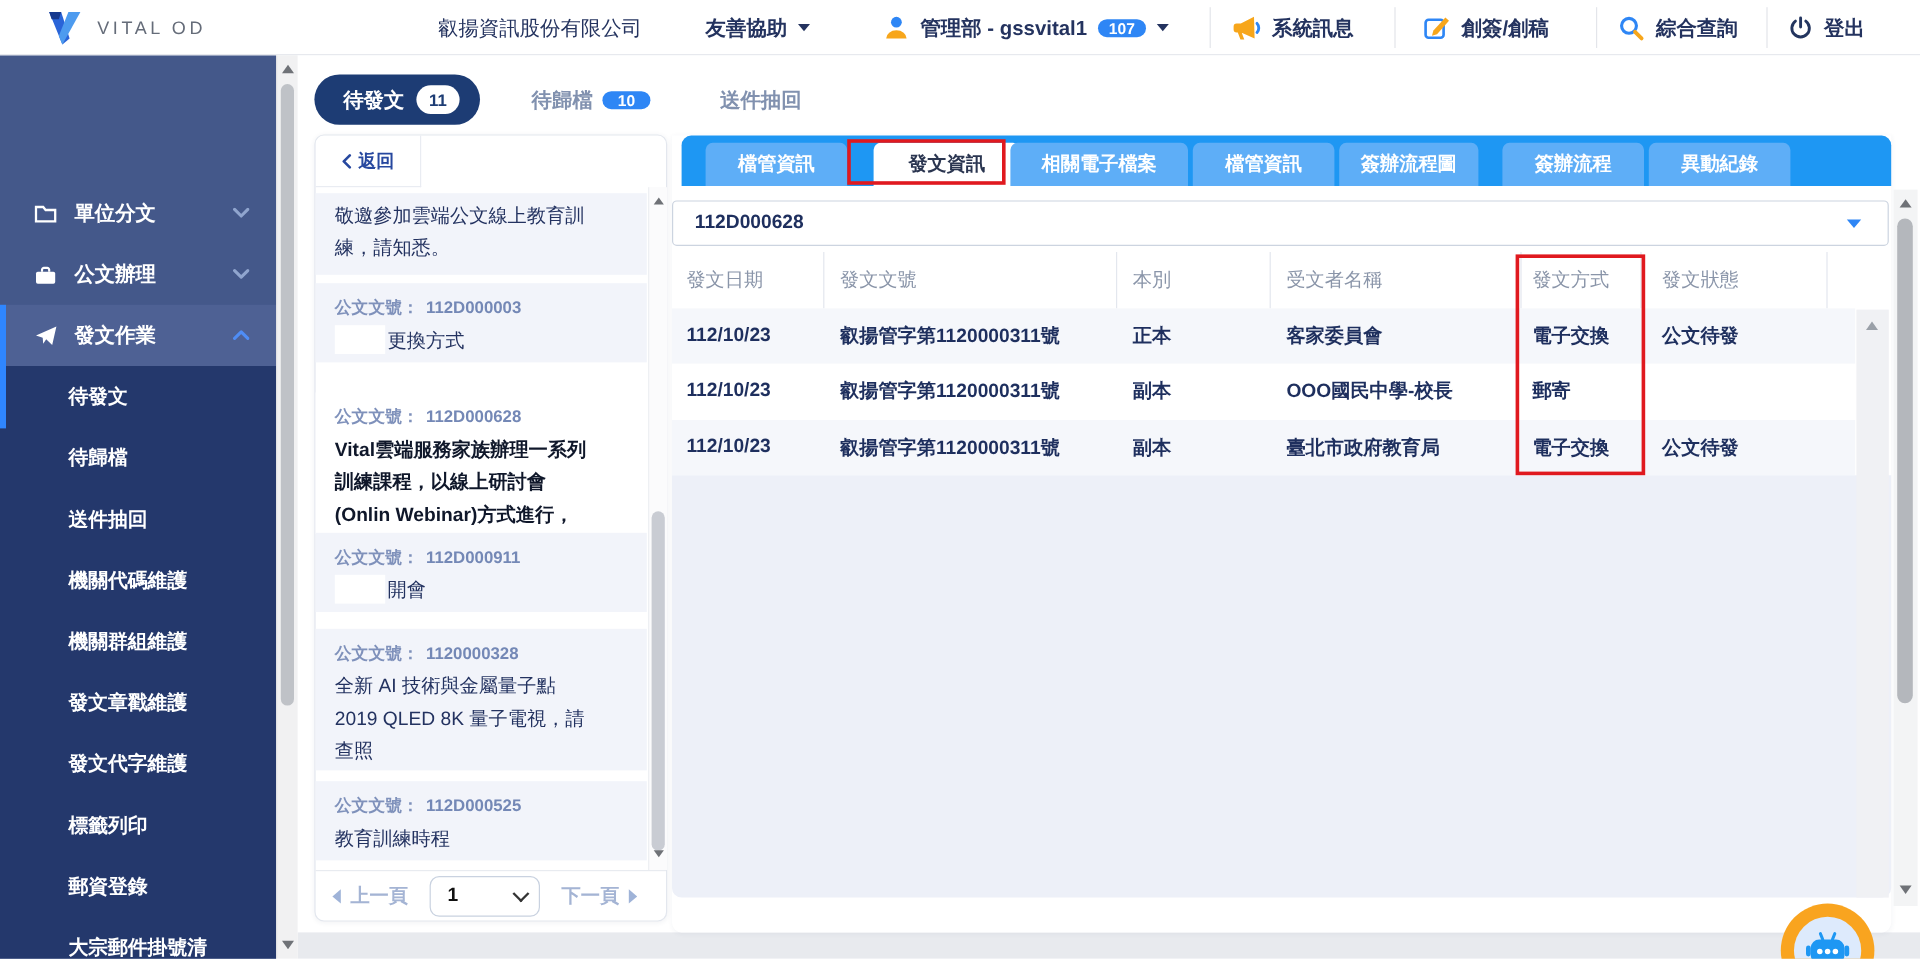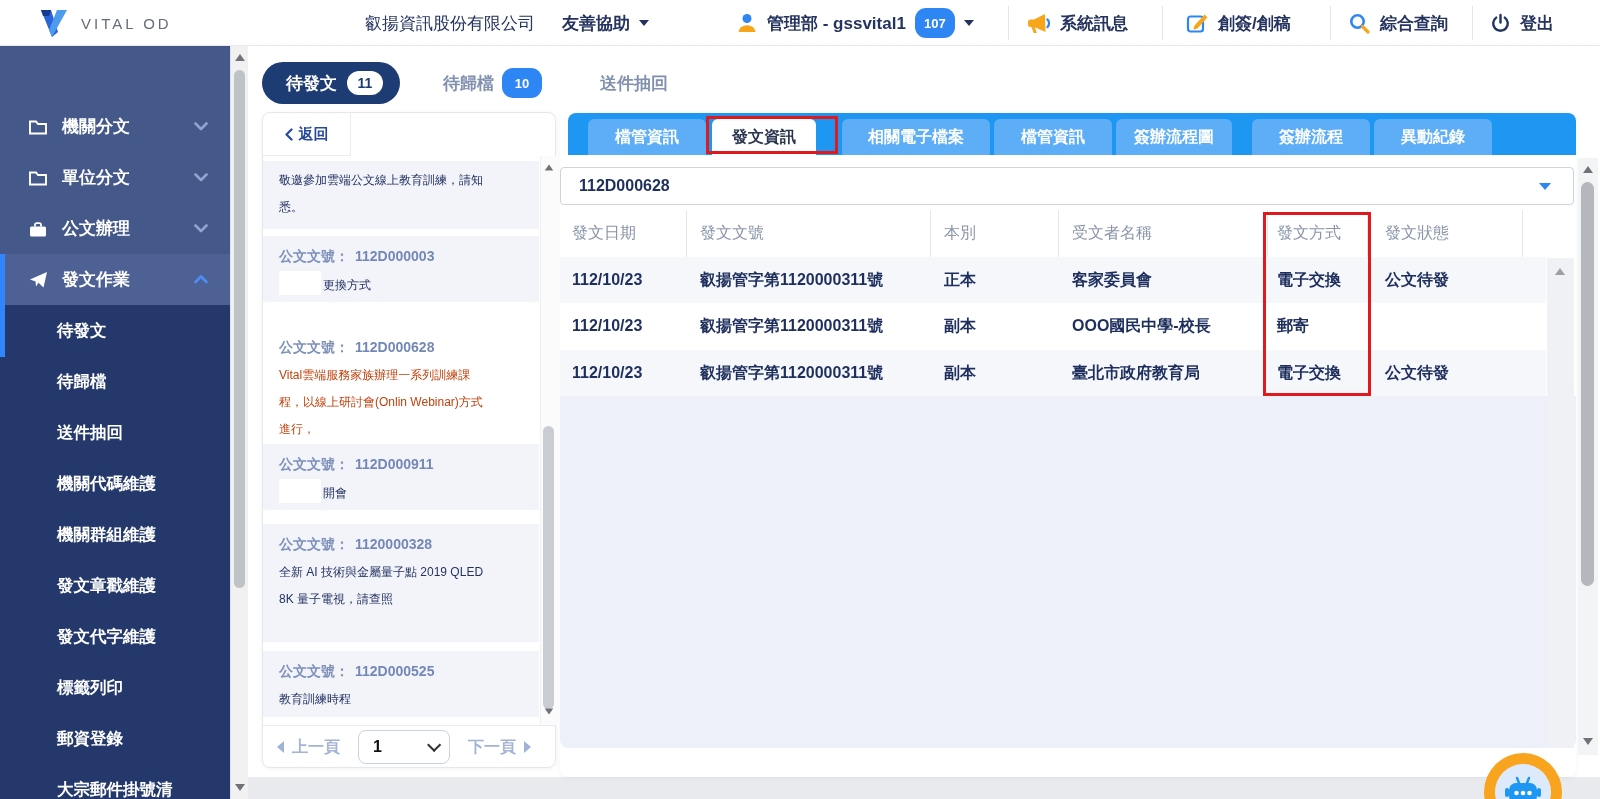--- a/index.html
+++ b/index.html
@@ -4,21 +4,21 @@
 <style>
   *{box-sizing:border-box;margin:0;padding:0}
   html,body{width:1600px;height:799px}
   body{position:relative;overflow:hidden;background:#fff;font-family:"Liberation Sans",sans-serif;-webkit-font-smoothing:antialiased}
 
   
   .header{position:absolute;left:0;top:0;width:1600px;height:46px;background:#fff;border-bottom:1px solid #e7e9ee;z-index:30}
   .hitem{position:absolute;top:0;height:46px;display:flex;align-items:center;gap:9px;font-size:17px;font-weight:700;color:#24335f;white-space:nowrap}
   .hdr-div{position:absolute;top:6px;width:1px;height:34px;background:#e3e5ea}
   .logo-text{font-size:15px;font-weight:400;letter-spacing:3px;color:#656c79}
-  .badge{display:inline-flex;align-items:center;justify-content:center;height:30px;min-width:40px;padding:0 9px;border-radius:11px;background:#2e86f5;color:#fff;font-size:13px;font-weight:700}
+  .badge{display:inline-flex;align-items:center;justify-content:center;height:15px;min-width:40px;padding:0 9px;border-radius:11px;background:#2e86f5;color:#fff;font-size:13px;font-weight:700}
   .caret-down{width:0;height:0;border-left:5px solid transparent;border-right:5px solid transparent;border-top:6px solid #24335f}
 
   
   .sidebar{position:absolute;left:0;top:46px;width:230px;height:753px;background:#44588a;z-index:20}
   .sb-sub{position:absolute;left:0;top:259px;width:230px;height:494px;background:#24386c}
   .sb-grouprow-active-bg{position:absolute;left:0;top:208px;width:230px;height:51px;background:#4e6194}
   .sb-accent{position:absolute;left:0;top:208px;width:5px;height:103px;background:#2f86ff}
   .sgroup{position:absolute;left:0;width:230px;height:51px;display:flex;align-items:center;padding:0 22px 0 28px;gap:14px;color:#fff;font-size:17px;font-weight:700;cursor:pointer}
   .sgroup .chev{margin-left:auto}
   .sitem{position:absolute;left:0;width:230px;height:51px;display:flex;align-items:center;padding-left:57px;color:#fff;font-size:16.5px;font-weight:700;cursor:pointer;white-space:nowrap}
@@ -35,22 +35,22 @@
   .ws-pill .count{display:inline-flex;align-items:center;justify-content:center;min-width:36px;height:24px;border-radius:12px;background:#fff;color:#1d3c74;font-size:14px}
   .ws-tab{position:absolute;top:62px;height:42px;display:flex;align-items:center;gap:8px;color:#8191af;font-size:17px;font-weight:700;cursor:pointer}
 
   
   .list-panel{position:absolute;left:262px;top:112px;width:294px;height:656px;background:#fff;border:1px solid #e3e7ee;border-radius:8px;box-shadow:0 1px 4px rgba(30,50,90,.06);z-index:5}
   .back-cell{position:absolute;left:0;top:0;width:88px;height:43px;display:flex;align-items:center;justify-content:center;gap:6px;border-right:1px solid #e9ecf2;border-bottom:1px solid #e9ecf2;color:#27489f;font-size:15px;font-weight:700;cursor:pointer}
   .doc-item{position:absolute;left:0;width:276px;background:#f2f4fa;padding:12px 10px 10px 16px;cursor:pointer}
   .doc-item.selected{background:#fff}
   .doc-num{font-size:14px;font-weight:700;color:#7f91bb;margin-bottom:5px;white-space:nowrap}
   .doc-num .val{color:#7488b6;margin-left:6px}
-  .doc-subj{font-size:12px;line-height:27px;color:#233260;font-weight:500;width:215px}
-  .doc-item.selected .doc-subj{font-weight:400;color:#c2410c}
+  .doc-subj{font-size:16px;line-height:27px;color:#233260;font-weight:500;width:215px}
+  .doc-item.selected .doc-subj{font-weight:700;color:#0f172a}
   .redact{display:inline-block;width:42px;height:24px;background:#fff;vertical-align:-6px;margin-right:2px}
   .list-scroll{position:absolute;left:277px;top:43px;width:16px;height:569px;background:#fbfbfc;border-left:1px solid #eef0f3}
   .pager{position:absolute;left:0;top:612px;width:292px;height:43px;border-top:1px solid #e8ebf0;display:flex;align-items:center;padding:0 14px;gap:8px;font-size:16px;font-weight:700;color:#a4b4d4}
   .page-select{display:flex;align-items:center;justify-content:space-between;width:92px;height:34px;border:1.5px solid #c9d2e0;border-radius:8px;background:#fff;color:#111;padding:0 12px 0 14px;cursor:pointer;margin:0 10px}
   .pg-tri-l{width:0;height:0;border-top:6px solid transparent;border-bottom:6px solid transparent;border-right:7px solid #9fb3d8}
   .pg-tri-r{width:0;height:0;border-top:6px solid transparent;border-bottom:6px solid transparent;border-left:7px solid #9fb3d8}
   .sel-chev{width:10px;height:10px;border-right:2px solid #333;border-bottom:2px solid #333;transform:rotate(45deg) translateY(-3px)}
 
   
   .detail-panel{position:absolute;left:560px;top:113px;width:1016px;height:664px;background:#fff;border-radius:0 0 8px 8px;box-shadow:0 1px 4px rgba(30,50,90,.05);z-index:4}
@@ -83,21 +83,21 @@
     <svg width="38" height="30" viewBox="0 0 38 30">
       <path d="M7 2 L17 2 L24 24 L18 29 Z" fill="#2a64d8"></path>
       <path d="M33 2 L23 2 L15 22 L18 29 Z" fill="#4d9bef"></path>
       <path d="M7 2 L17 2 L15 8 L9 8 Z" fill="#16398f"></path>
     </svg>
     <span class="logo-text">VITAL OD</span>
   </div>
 
   <div class="hitem" style="left:365px;font-weight:400">叡揚資訊股份有限公司</div>
 
-  <div class="hitem" style="left:562px">
+  <div class="hitem" style="left:588px">
     <span>友善協助</span>
     <span class="caret-down"></span>
   </div>
 
   <div class="hitem" style="left:736px">
     <svg width="22" height="22" viewBox="0 0 22 22">
       <circle cx="11" cy="6.5" r="4.5" fill="#2e86f5"></circle>
       <path d="M2.5 20 a8.5 6.8 0 0 1 17 0 z" fill="#f7a61b"></path>
     </svg>
     <span>管理部 - gssvital1</span>
@@ -145,29 +145,20 @@
     <span>登出</span>
   </div>
 </header>
 
 <aside class="sidebar">
   <div class="sb-grouprow-active-bg"></div>
   <div class="sb-sub"></div>
   <div class="sb-accent"></div>
 
 
-  <div class="sgroup" style="top:55px">
-    <svg width="20" height="18" viewBox="0 0 20 18">
-      <path d="M2 3.5 h6 l2 2.5 h8 v9.5 h-16 z" fill="none" stroke="#fff" stroke-width="1.9"></path>
-    </svg>
-    <span>機關分文</span>
-    <svg class="chev" width="14" height="9" viewBox="0 0 14 9">
-      <path d="M1.5 1.5 L7 7 L12.5 1.5" stroke="#90a5ce" stroke-width="2.6" fill="none" stroke-linecap="round" stroke-linejoin="round"></path>
-    </svg>
-  </div>
 
   <div class="sgroup" style="top:106px">
     <svg width="20" height="18" viewBox="0 0 20 18">
       <path d="M2 3.5 h6 l2 2.5 h8 v9.5 h-16 z" fill="none" stroke="#fff" stroke-width="1.9"></path>
     </svg>
     <span>單位分文</span>
     <svg class="chev" width="14" height="9" viewBox="0 0 14 9">
       <path d="M1.5 1.5 L7 7 L12.5 1.5" stroke="#90a5ce" stroke-width="2.6" fill="none" stroke-linecap="round" stroke-linejoin="round"></path>
     </svg>
   </div>
@@ -275,21 +266,21 @@
     </div>
     <span>下一頁</span>
     <span class="pg-tri-r"></span>
   </div>
 </section>
 
 <section class="detail-panel">
   <div class="tabbar"></div>
 
   <div class="dtab" style="left:28px;width:118px">檔管資訊</div>
-  <div class="dtab active" style="left:152px;width:104px">發文資訊</div>
+  <div class="dtab active" style="left:168px;width:122px">發文資訊</div>
   <div class="dtab" style="left:282px;width:148px">相關電子檔案</div>
   <div class="dtab" style="left:434px;width:118px">檔管資訊</div>
   <div class="dtab" style="left:556px;width:116px">簽辦流程圖</div>
   <div class="dtab" style="left:692px;width:118px">簽辦流程</div>
   <div class="dtab" style="left:814px;width:118px">異動紀錄</div>
 
   <div class="red-box" style="left:146px;top:3px;width:132px;height:38px"></div>
 
   <div class="doc-select">
     <span>112D000628</span>

